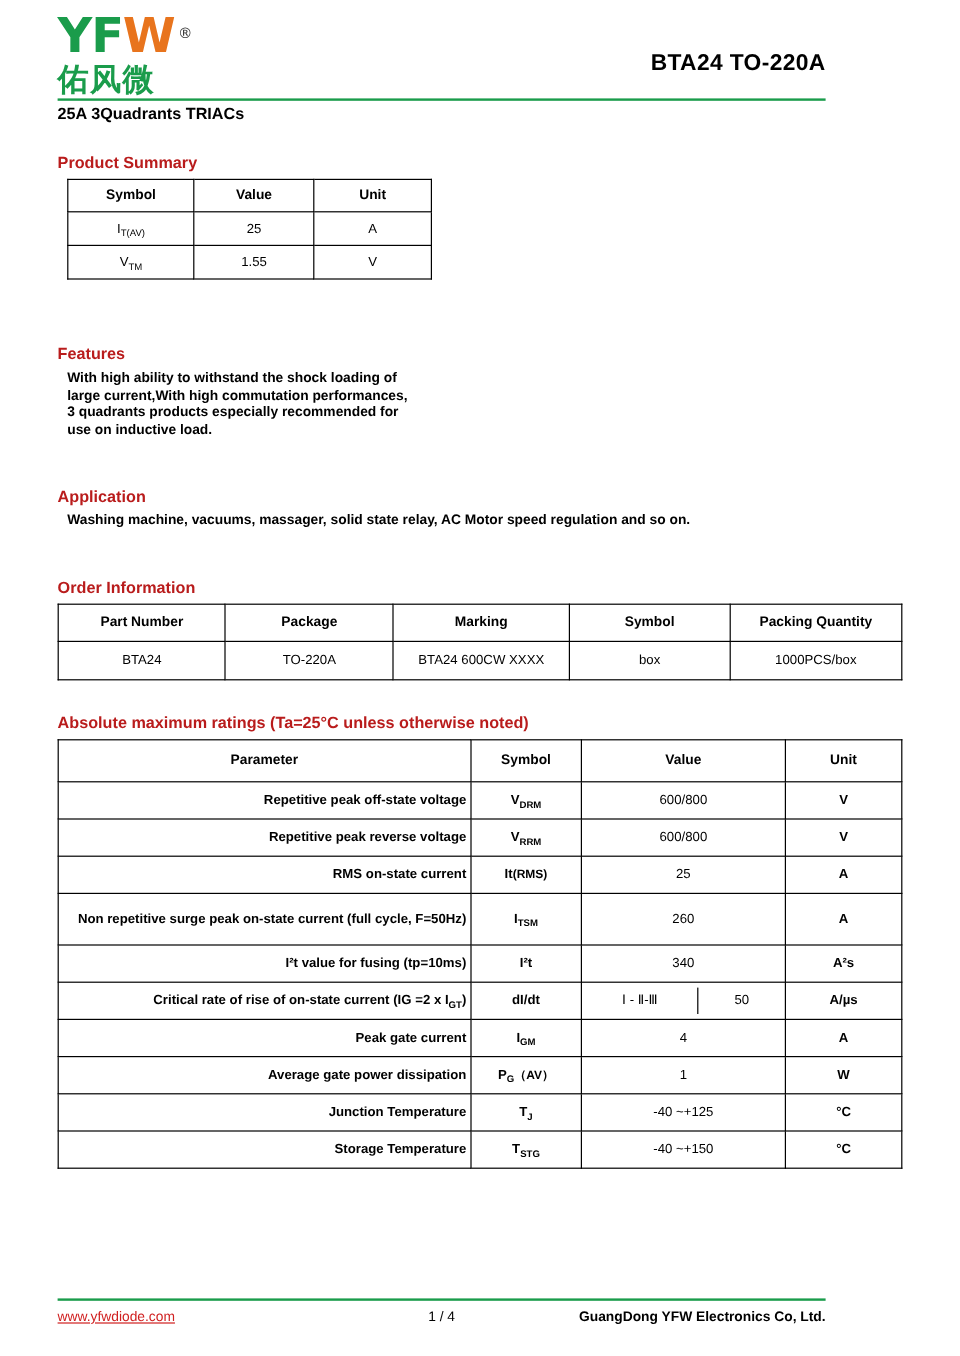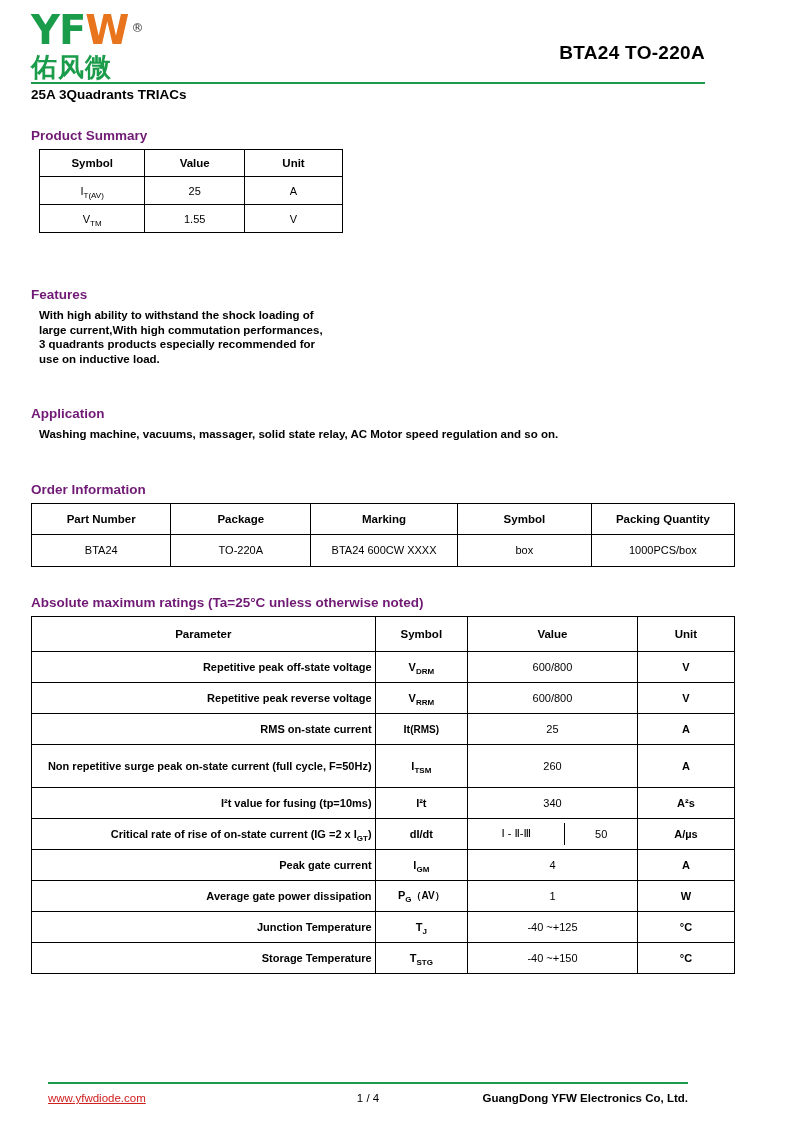--- a/index.html
+++ b/index.html
@@ -13,21 +13,21 @@
     font-family: "Liberation Sans", sans-serif;
     color: #000000;
     position: relative;
     overflow: hidden;
   }
   .page {
     position: relative;
     width: 736px;
     height: 1130px;
     box-sizing: border-box;
-    padding: 0 31px;
+    padding: 0 48px;
   }
 
   
   .header {
     position: relative;
     height: 90px;
   }
   .logo-block {
     position: absolute;
     left: 0;
@@ -88,21 +88,21 @@
     font-weight: bold;
     color: #000;
   }
 
   
   .content {
     position: relative;
     margin-top: 38px;
   }
   .section-head {
-    color: #701a75;
+    color: #b91c1c;
     font-size: 13.5px;
     font-weight: bold;
     margin-bottom: 6px;
   }
   .body-text {
     font-size: 11.5px;
     line-height: 14.5px;
     color: #000;
     font-weight: bold;
   }

